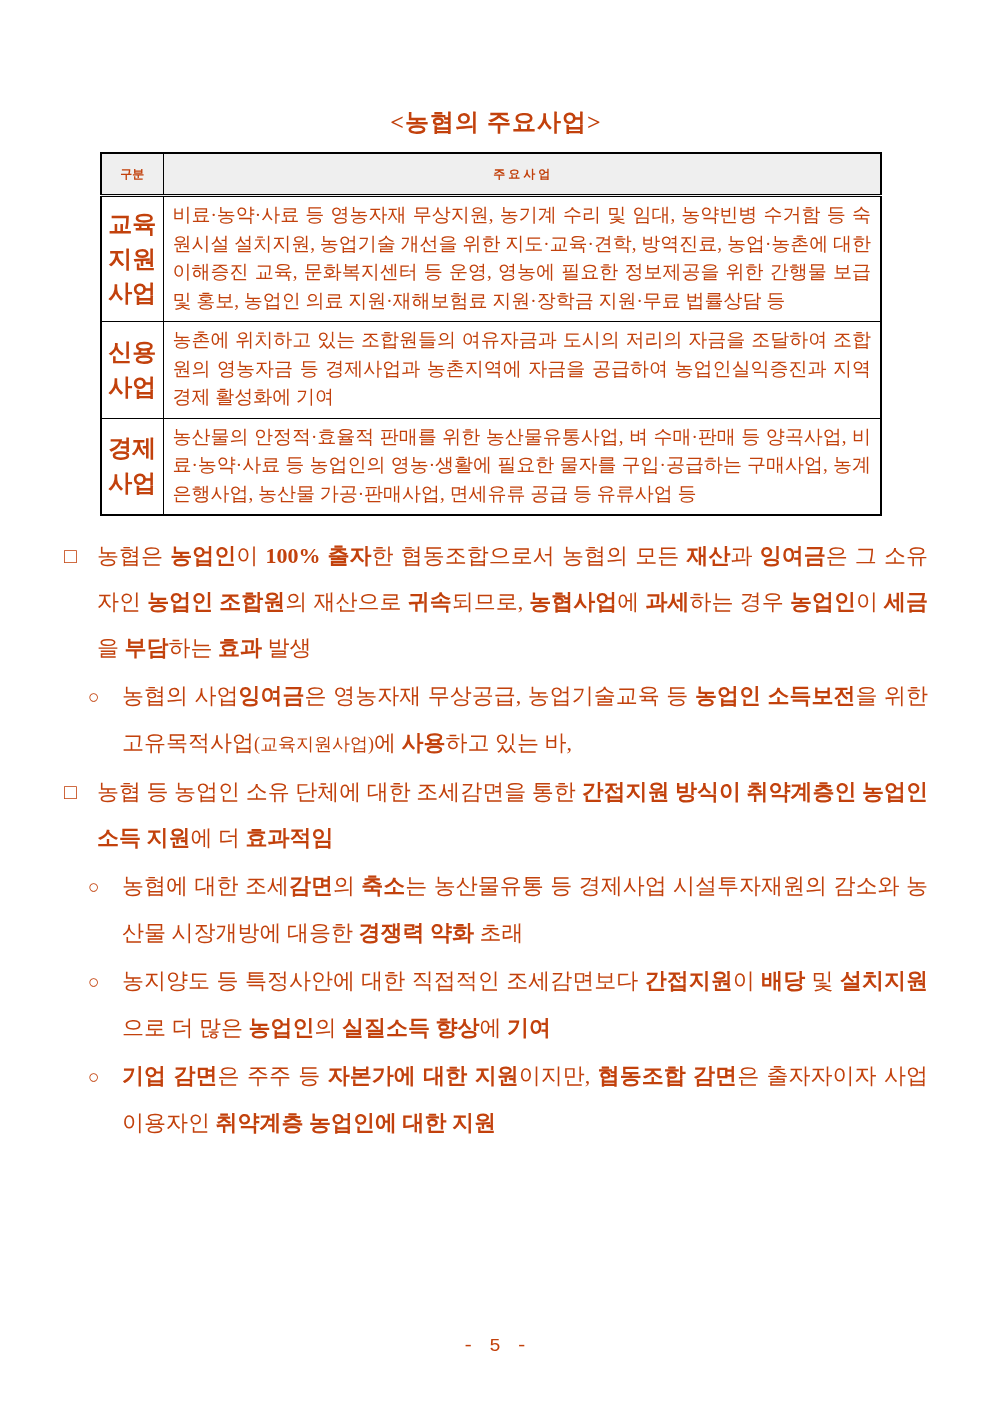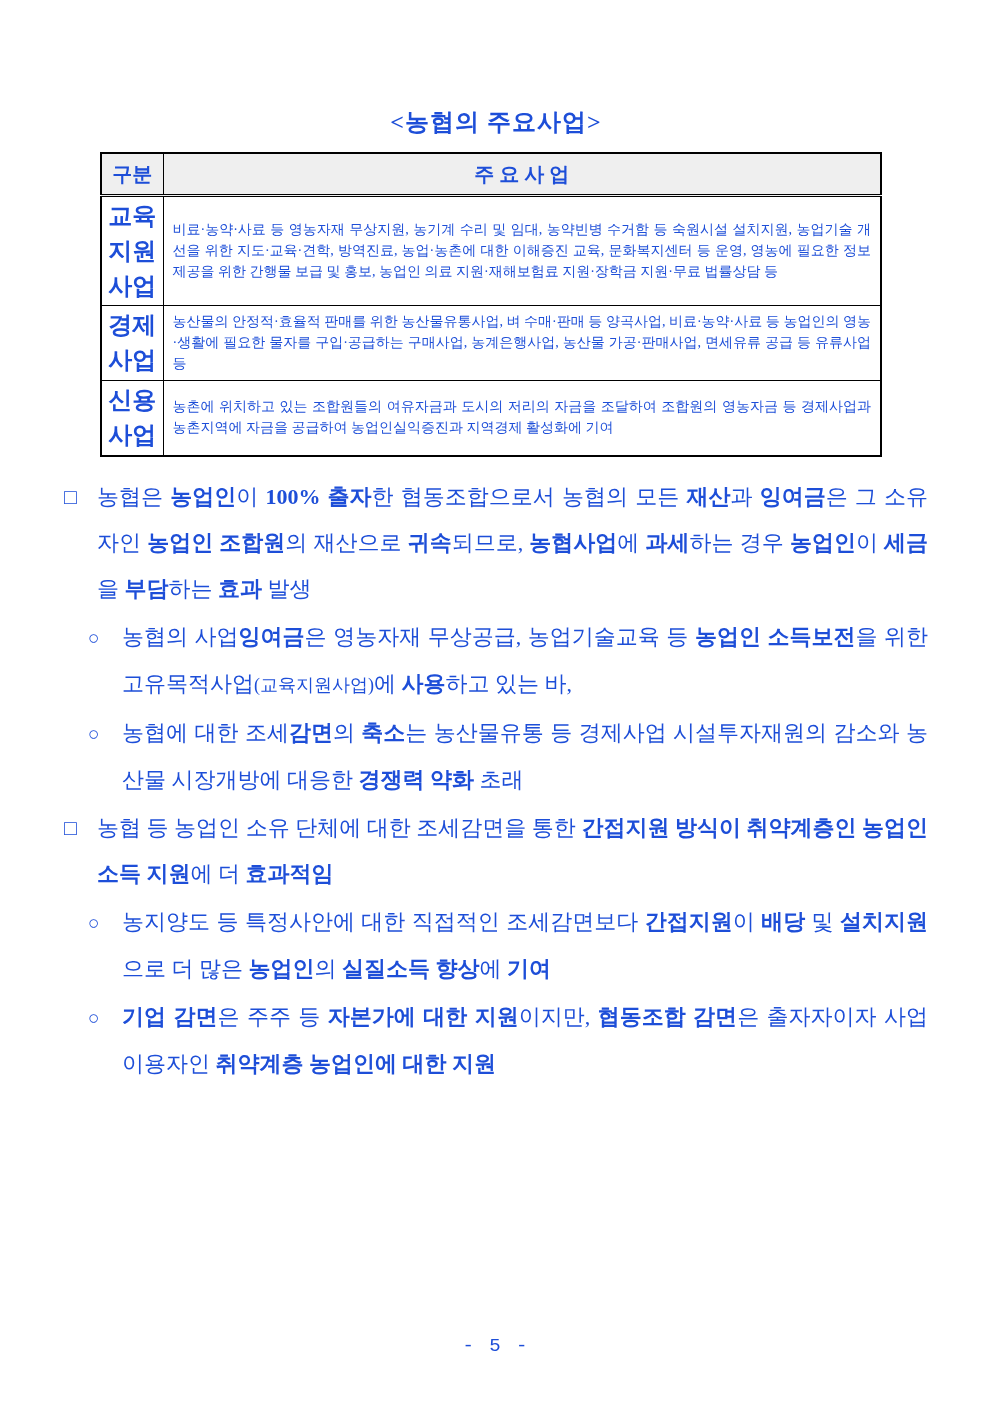--- a/index.html
+++ b/index.html
@@ -3,21 +3,21 @@
 <meta charset="utf-8">
 <style>
   html, body { margin: 0; padding: 0; background: #ffffff; }
   .page {
     position: relative;
     width: 992px;
     height: 1403px;
     box-sizing: border-box;
     padding: 106px 64px 0 64px;
     background: #ffffff;
-    color: #1d4ed8;
+    color: #c2410c;
     font-family: "Liberation Serif", "DejaVu Serif", serif;
     overflow: hidden;
   }
   .doc-title {
     margin: 0 0 14px 0;
     text-align: center;
     font-size: 24px;
     font-weight: bold;
     letter-spacing: 1px;
   }
@@ -28,36 +28,36 @@
     border: 2px solid #000;
     table-layout: fixed;
   }
   table.biz-table col.c1 { width: 62px; }
   table.biz-table th, table.biz-table td {
     border: 1px solid #000;
   }
   table.biz-table thead th {
     background: #efefef;
     height: 38px;
-    font-size: 20px;
+    font-size: 12px;
     font-weight: bold;
     text-align: center;
     border-bottom: 3px double #000;
   }
   table.biz-table tbody th.rowlabel {
     font-size: 24px;
     font-weight: bold;
     text-align: center;
     vertical-align: middle;
     white-space: pre-line;
     line-height: 1.45;
     padding: 2px 1px;
   }
   table.biz-table td.rowcontent {
-    font-size: 14px;
+    font-size: 19px;
     line-height: 1.5;
     padding: 4px 9px 6px 9px;
     text-align: justify;
     word-break: break-all;
     vertical-align: middle;
   }
   .body-text {
     margin-top: 17px;
     font-size: 22px;
     line-height: 46px;
@@ -108,41 +108,41 @@
       </tr>
     </thead>
     <tbody>
       <tr>
         <th class="rowlabel">교육
 지원
 사업</th>
         <td class="rowcontent">비료·농약·사료 등 영농자재 무상지원, 농기계 수리 및 임대, 농약빈병 수거함 등 숙원시설 설치지원, 농업기술 개선을 위한 지도·교육·견학, 방역진료, 농업·농촌에 대한 이해증진 교육, 문화복지센터 등 운영, 영농에 필요한 정보제공을 위한 간행물 보급 및 홍보, 농업인 의료 지원·재해보험료 지원·장학금 지원·무료 법률상담 등</td>
       </tr>
       <tr>
+        <th class="rowlabel">신용
+사업</th>
+        <td class="rowcontent">농촌에 위치하고 있는 조합원들의 여유자금과 도시의 저리의 자금을 조달하여 조합원의 영농자금 등 경제사업과 농촌지역에 자금을 공급하여 농업인실익증진과 지역경제 활성화에 기여</td>
+      </tr>
+      <tr>
         <th class="rowlabel">경제
 사업</th>
         <td class="rowcontent">농산물의 안정적·효율적 판매를 위한 농산물유통사업, 벼 수매·판매 등 양곡사업, 비료·농약·사료 등 농업인의 영농·생활에 필요한 물자를 구입·공급하는 구매사업, 농계은행사업, 농산물 가공·판매사업, 면세유류 공급 등 유류사업 등</td>
-      </tr>
-      <tr>
-        <th class="rowlabel">신용
-사업</th>
-        <td class="rowcontent">농촌에 위치하고 있는 조합원들의 여유자금과 도시의 저리의 자금을 조달하여 조합원의 영농자금 등 경제사업과 농촌지역에 자금을 공급하여 농업인실익증진과 지역경제 활성화에 기여</td>
       </tr>
     </tbody>
   </table>
 
   <div class="body-text">
     <p class="para lvl1"><span class="marker">□</span><span class="rich"><span>농협은 </span><span class="b">농업인</span><span>이 </span><span class="b">100% 출자</span><span>한 협동조합으로서 농협의 모든 </span><span class="b">재산</span><span>과 </span><span class="b">잉여금</span><span>은 그 소유자인 </span><span class="b">농업인 조합원</span><span>의 재산으로 </span><span class="b">귀속</span><span>되므로, </span><span class="b">농협사업</span><span>에 </span><span class="b">과세</span><span>하는 경우 </span><span class="b">농업인</span><span>이 </span><span class="b">세금</span><span>을 </span><span class="b">부담</span><span>하는 </span><span class="b">효과</span><span> 발생</span></span></p>
 
 
     <p class="para lvl2"><span class="marker">○</span><span class="rich"><span>농협의 사업</span><span class="b">잉여금</span><span>은 영농자재 무상공급, 농업기술교육 등 </span><span class="b">농업인 소득보전</span><span>을 위한 고유목적사업</span><span class="sm">(교육지원사업)</span><span>에 </span><span class="b">사용</span><span>하고 있는 바,</span></span></p>
 
+    <p class="para lvl1"><span class="marker">□</span><span class="rich"><span>농협 등 농업인 소유 단체에 대한 조세감면을 통한 </span><span class="b">간접지원 방식이 취약계층인 농업인 소득 지원</span><span>에 더 </span><span class="b">효과적임</span></span></p>
+
     <p class="para lvl2"><span class="marker">○</span><span class="rich"><span>농협에 대한 조세</span><span class="b">감면</span><span>의 </span><span class="b">축소</span><span>는 농산물유통 등 경제사업 시설투자재원의 감소와 농산물 시장개방에 대응한 </span><span class="b">경쟁력 약화</span><span> 초래</span></span></p>
-
-    <p class="para lvl1"><span class="marker">□</span><span class="rich"><span>농협 등 농업인 소유 단체에 대한 조세감면을 통한 </span><span class="b">간접지원 방식이 취약계층인 농업인 소득 지원</span><span>에 더 </span><span class="b">효과적임</span></span></p>
 
     <p class="para lvl2"><span class="marker">○</span><span class="rich"><span>농지양도 등 특정사안에 대한 직접적인 조세감면보다 </span><span class="b">간접지원</span><span>이 </span><span class="b">배당</span><span> 및 </span><span class="b">설치지원</span><span>으로 더 많은 </span><span class="b">농업인</span><span>의 </span><span class="b">실질소득 향상</span><span>에 </span><span class="b">기여</span></span></p>
 
 
     <p class="para lvl2"><span class="marker">○</span><span class="rich"><span class="b">기업 감면</span><span>은 주주 등 </span><span class="b">자본가에 대한 지원</span><span>이지만, </span><span class="b">협동조합 감면</span><span>은 출자자이자 사업이용자인 </span><span class="b">취약계층 농업인에 대한 지원</span></span></p>
   </div>
 
   <div class="pagenum">- 5 -</div>
 
 </div>

